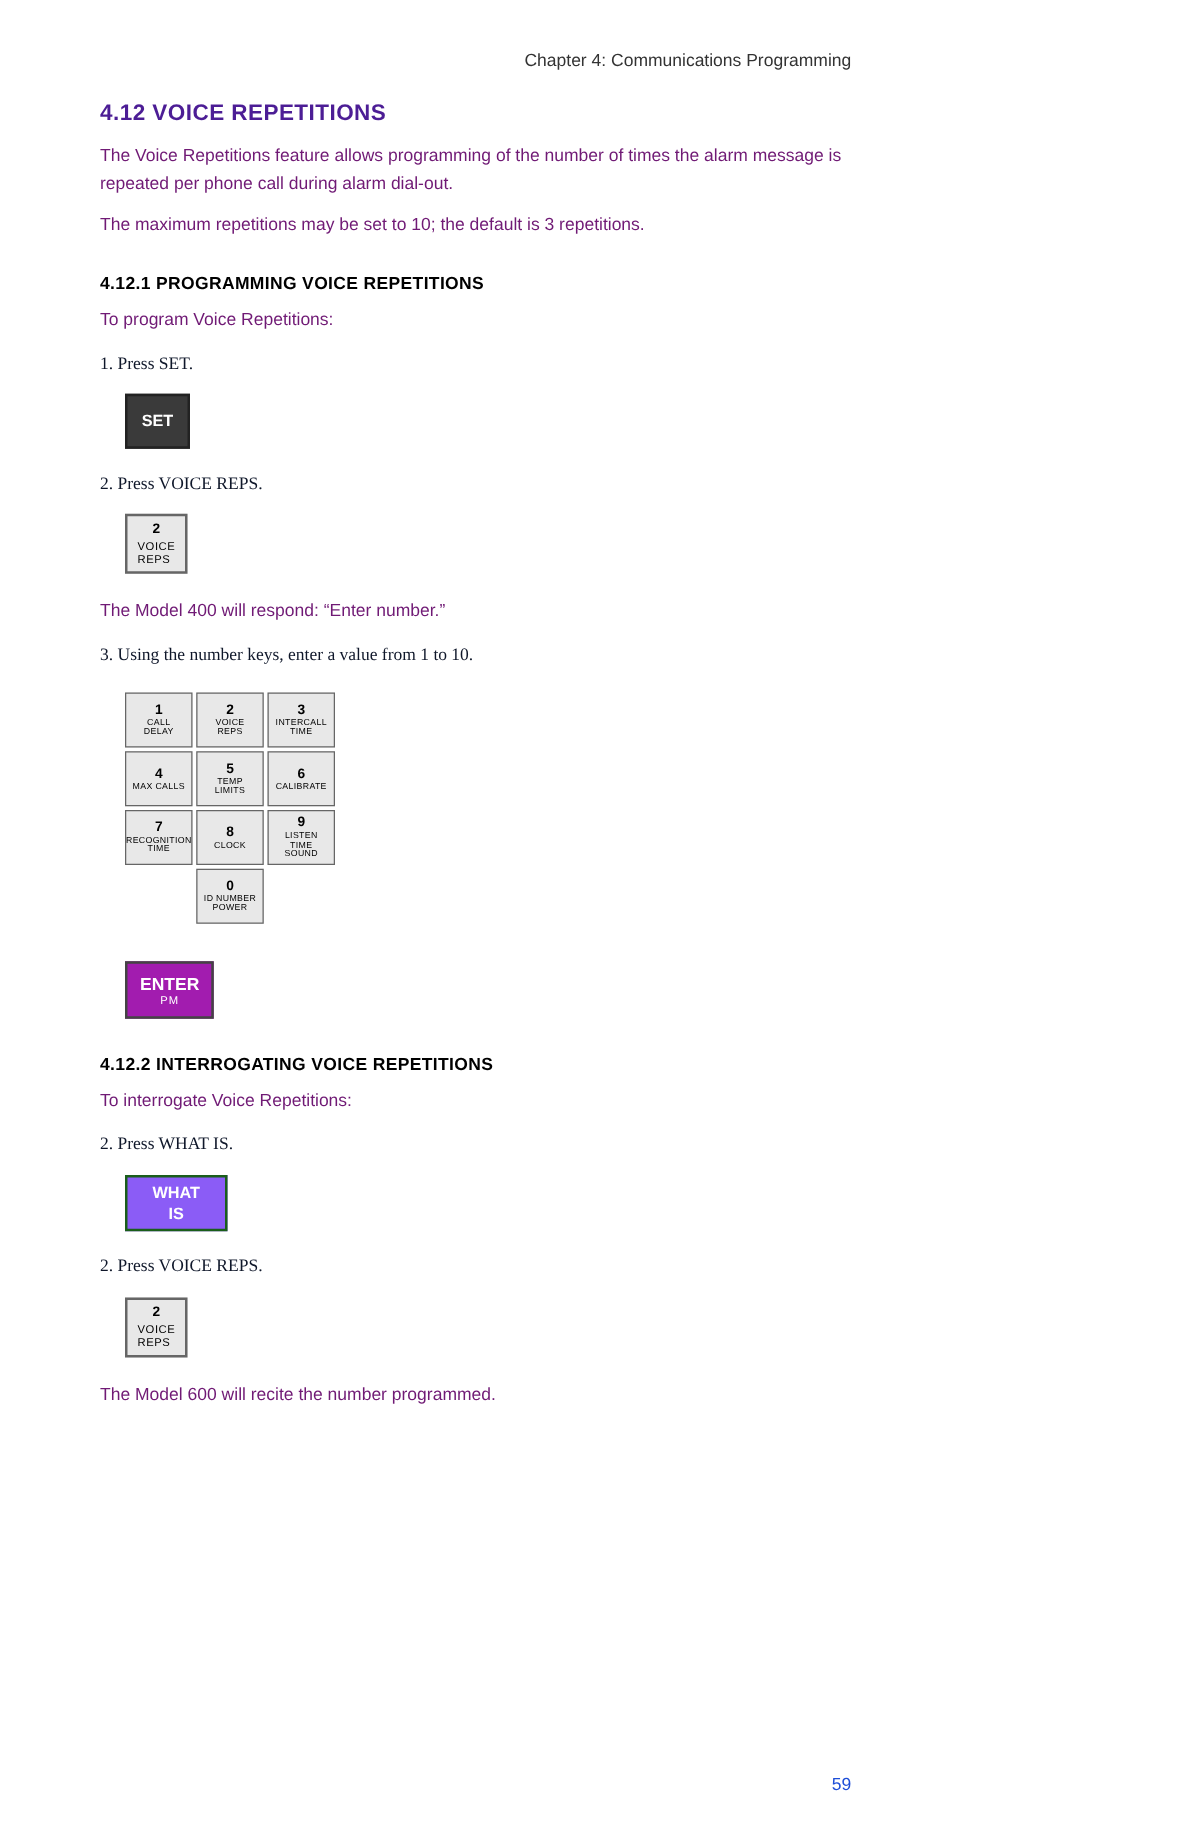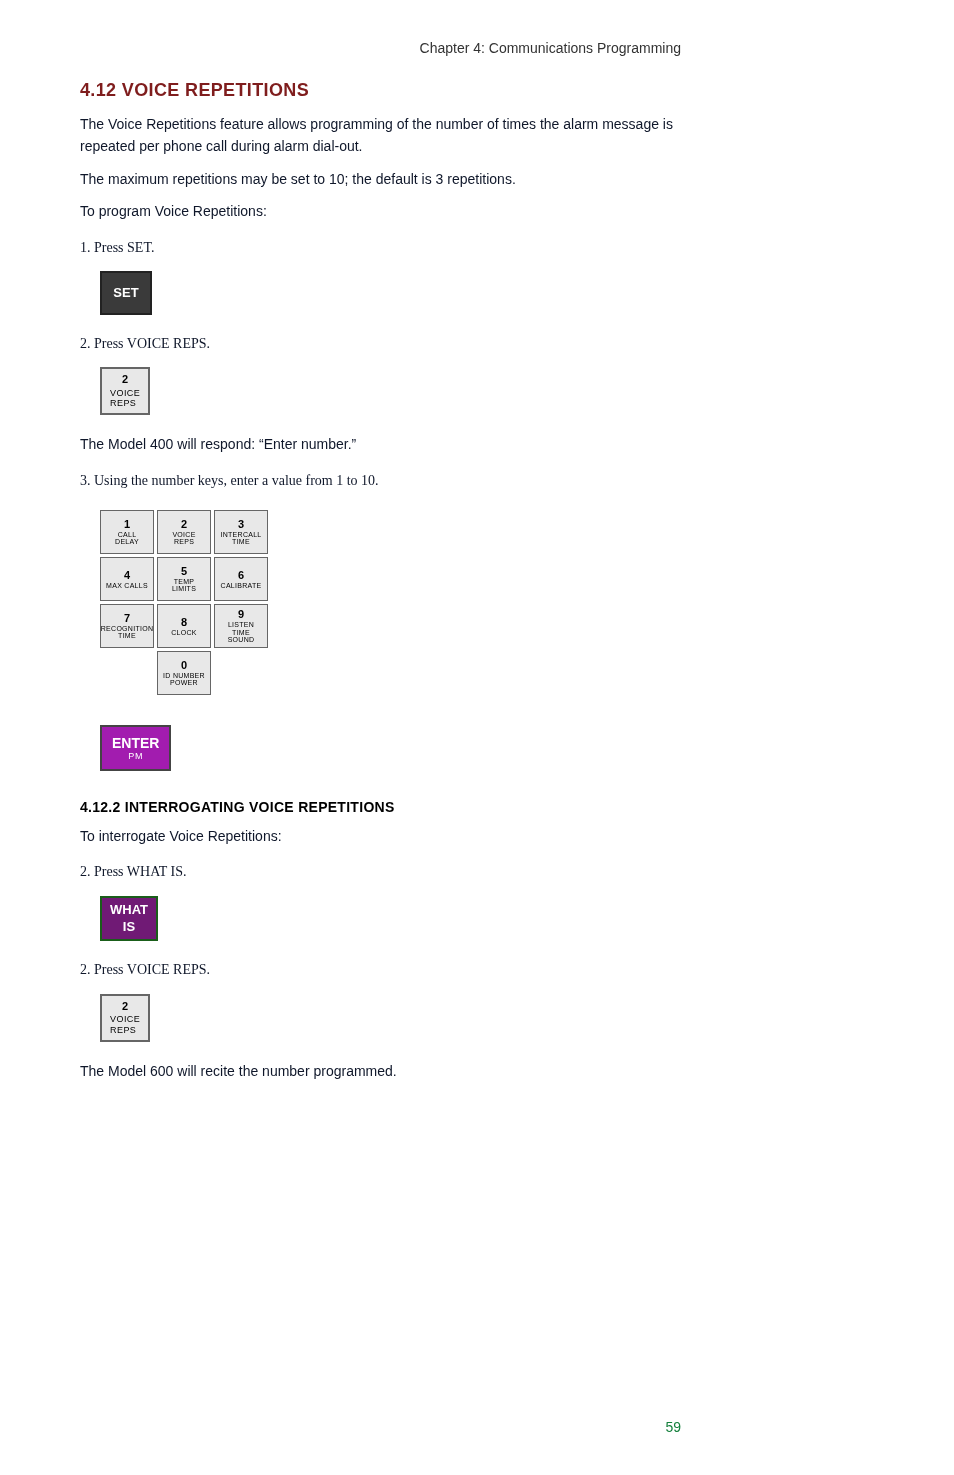--- a/index.html
+++ b/index.html
@@ -27,21 +27,21 @@
       color: #333;
       margin-bottom: 24px;
       font-family: Arial, sans-serif;
       border-bottom: none;
     }
 
     .section-title {
       font-family: Arial, Helvetica, sans-serif;
       font-weight: 900;
       font-size: 18px;
-      color: #7f1d1d;
+      color: #4c1d95;
       margin-bottom: 12px;
       text-transform: uppercase;
       letter-spacing: 0.02em;
     }
 
     .subsection-title {
       font-family: Arial, Helvetica, sans-serif;
       font-weight: 900;
       font-size: 14px;
       color: #000;
@@ -49,21 +49,21 @@
       margin-top: 28px;
       text-transform: uppercase;
       letter-spacing: 0.02em;
     }
 
     .body-text {
       font-family: Arial, Helvetica, sans-serif;
       font-size: 14px;
       line-height: 1.6;
       margin-bottom: 10px;
-      color: #0f172a;
+      color: #701a75;
     }
 
     .step-text {
       font-family: Liberation Serif, serif;
       font-size: 14px;
       line-height: 1.6;
       margin-bottom: 8px;
       margin-top: 14px;
       color: #0f172a;
     }
@@ -146,21 +146,21 @@
       letter-spacing: 0.04em;
       margin-top: 1px;
     }
 
     .page-number {
       position: absolute;
       bottom: 40px;
       right: 80px;
       font-family: Arial, sans-serif;
       font-size: 14px;
-      color: #15803d;
+      color: #1d4ed8;
     }
 
     .enter-btn {
       display: inline-flex;
       flex-direction: column;
       align-items: center;
       justify-content: center;
       border: 2px solid #444;
       background: #a21caf;
       color: #ffffff;
@@ -182,25 +182,25 @@
       font-weight: 400;
       letter-spacing: 0.08em;
     }
 
     .what-is-btn {
       display: inline-flex;
       flex-direction: column;
       align-items: center;
       justify-content: center;
       border: 2px solid #1a5e1a;
-      background: #701a75;
+      background: #8b5cf6;
       color: #ffffff;
       min-width: 52px;
       min-height: 44px;
-      padding: 4px 8px;
+      padding: 4px 20px;
       font-family: Arial, Helvetica, sans-serif;
       font-weight: 700;
       font-size: 13px;
       text-align: center;
       line-height: 1.3;
     }
   </style>
 </head>
 <body>
 
@@ -214,20 +214,23 @@
   
   <div class="section-title">
     <span>4.12</span>&nbsp;<span>VOICE REPETITIONS</span>
   </div>
 
   
   <p class="body-text">The Voice Repetitions feature allows programming of the number of times the alarm message is repeated per phone call during alarm dial-out.</p>
   <p class="body-text">The maximum repetitions may be set to 10; the default is 3 repetitions.</p>
 
   
+  <div class="subsection-title">
+    <span>4.12.1</span>&nbsp;<span>PROGRAMMING VOICE REPETITIONS</span>
+  </div>
 
   <p class="body-text">To program Voice Repetitions:</p>
 
   
   <p class="step-text">1. Press SET.</p>
   <div class="button-container">
     <div class="btn-single dark">
       <span>SET</span>
     </div>
   </div>

